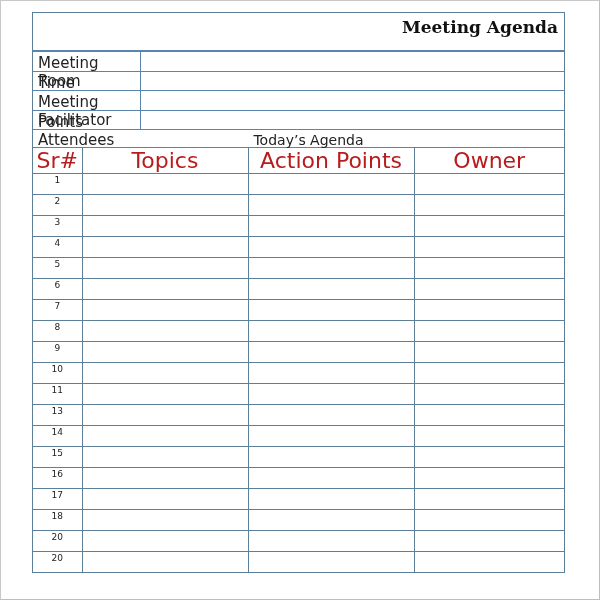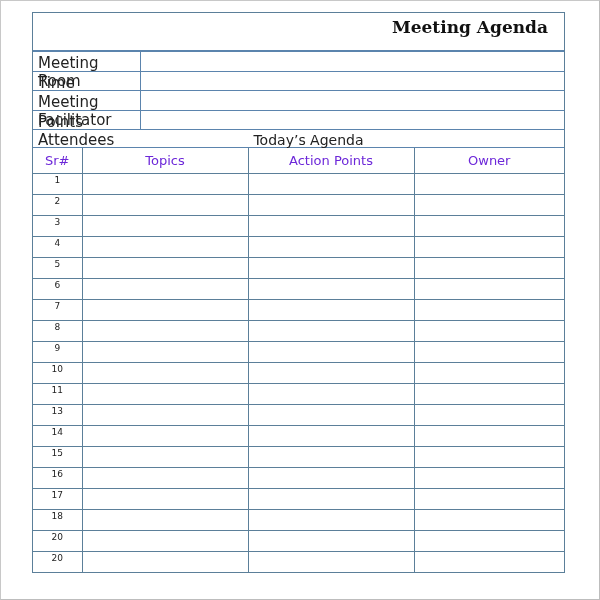--- a/index.html
+++ b/index.html
@@ -1,29 +1,29 @@
 <!DOCTYPE html>
 <html><head>
 <meta charset="utf-8">
 <style>
   html, body { margin:0; padding:0; }
   body { width:600px; height:600px; background:#ffffff; position:relative; overflow:hidden; font-family:"DejaVu Sans", sans-serif; }
   .frame { position:absolute; left:0; top:0; width:598px; height:598px; border:1px solid #c8c8c8; border-right-color:#bdbdbd; border-bottom-color:#bdbdbd; }
   .sheet { position:absolute; left:32px; top:12px; width:533px; border:1px solid #5b7f99; box-sizing:border-box; }
   .title-row { height:37px; border-bottom:2px solid #5b84ad; position:relative; }
-  .title { position:absolute; right:16px; top:4px; font-family:"DejaVu Serif", serif; font-weight:bold; font-size:17px; color:#111; }
+  .title { position:absolute; right:6px; top:4px; font-family:"DejaVu Serif", serif; font-weight:bold; font-size:17px; color:#111; }
   .info-row { display:flex; height:19.5px; border-bottom:1px solid #5b84ad; box-sizing:border-box; }
   .info-label { width:108px; border-right:1px solid #5b84ad; font-size:15px; color:#222; padding-left:5px; padding-top:2px; box-sizing:border-box; }
   .info-value { flex:1; }
   .agenda-bar { height:18px; border-bottom:1px solid #5b84ad; text-align:center; font-size:14px; color:#222; padding-left:20px; box-sizing:border-box; padding-top:2px; }
   table { border-collapse:collapse; width:100%; table-layout:fixed; }
   th, td { border-right:1px solid #5b7f99; border-bottom:1px solid #5b7f99; padding:0; }
   th:last-child, td:last-child { border-right:none; }
   tr:last-child td { border-bottom:none; }
-  th { height:25px; font-weight:normal; font-size:13px; color:#6d28d9; text-align:center;margin-top:16px; }
+  th { height:25px; font-weight:normal; font-size:22px; color:#b91c1c; text-align:center;margin-top:16px; }
   td { height:19px; font-size:9px; color:#222; text-align:center; vertical-align:top; padding-top:1px; }
   col.c1 { width:49px; } col.c2 { width:166px; } col.c3 { width:166px; } col.c4 { width:auto; }
 </style>
 </head>
 <body>
 
 <div class="frame"></div>
 
 <div class="sheet">
   <div class="title-row">

